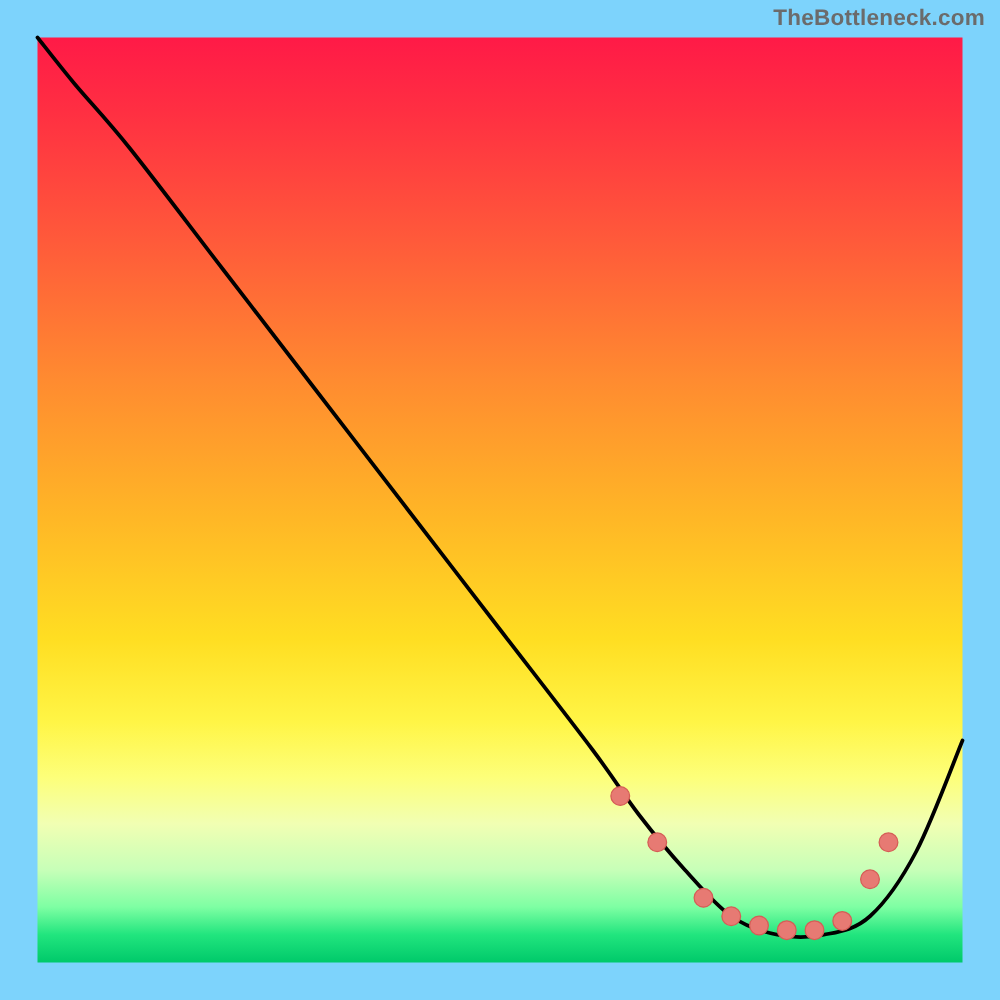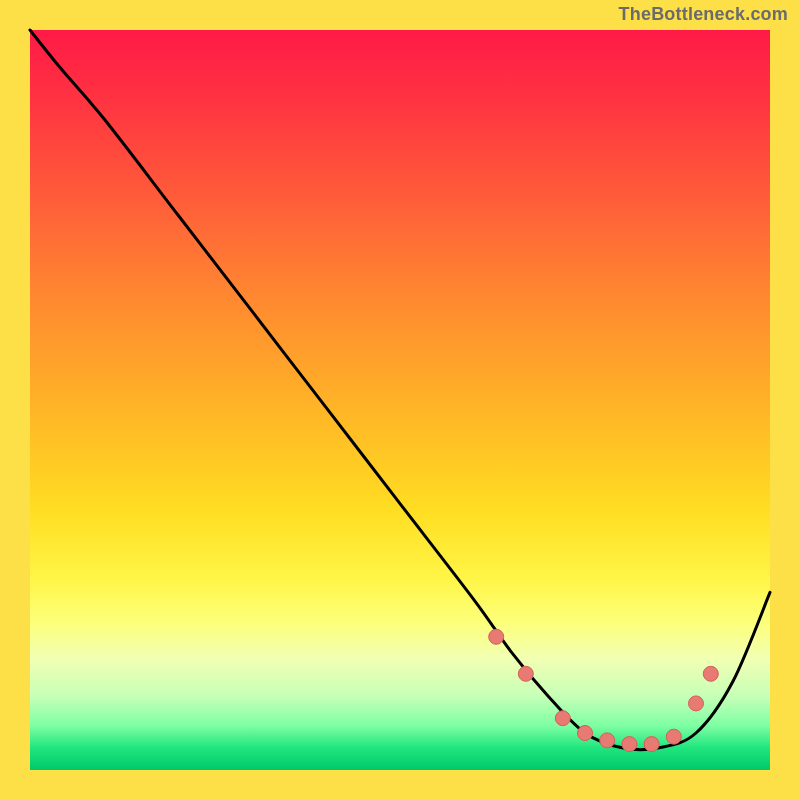--- a/index.html
+++ b/index.html
@@ -10,21 +10,21 @@
     background: #000;
     overflow: hidden;
     font-family: Arial, Helvetica, sans-serif;
   }
   .frame {
     position: absolute;
     top: 0;
     left: 0;
     width: 800px;
     height: 800px;
-    background: #fde047;
+    background: #7dd3fc;
   }
   .watermark {
     position: absolute;
     top: 4px;
     right: 12px;
     color: #6b6b6b;
     font-size: 18px;
     font-weight: 600;
     letter-spacing: 0.2px;
     z-index: 10;

